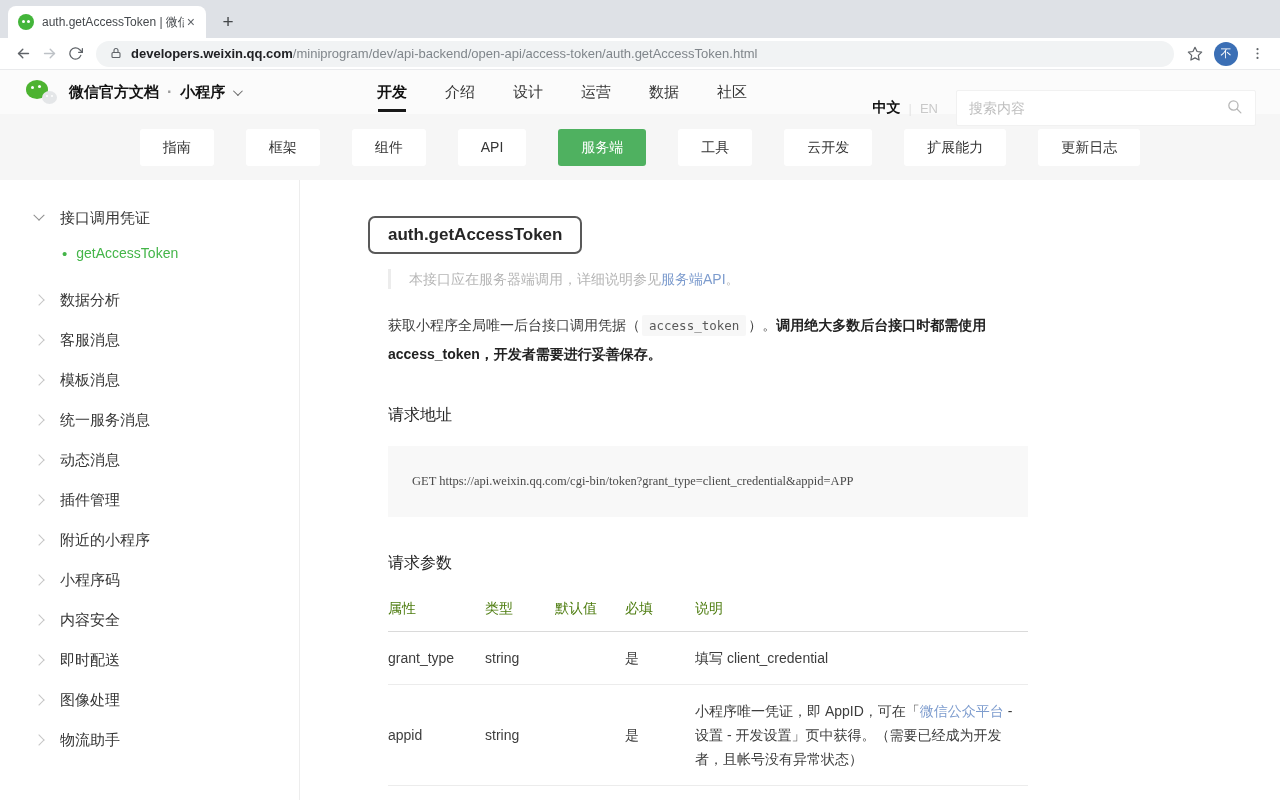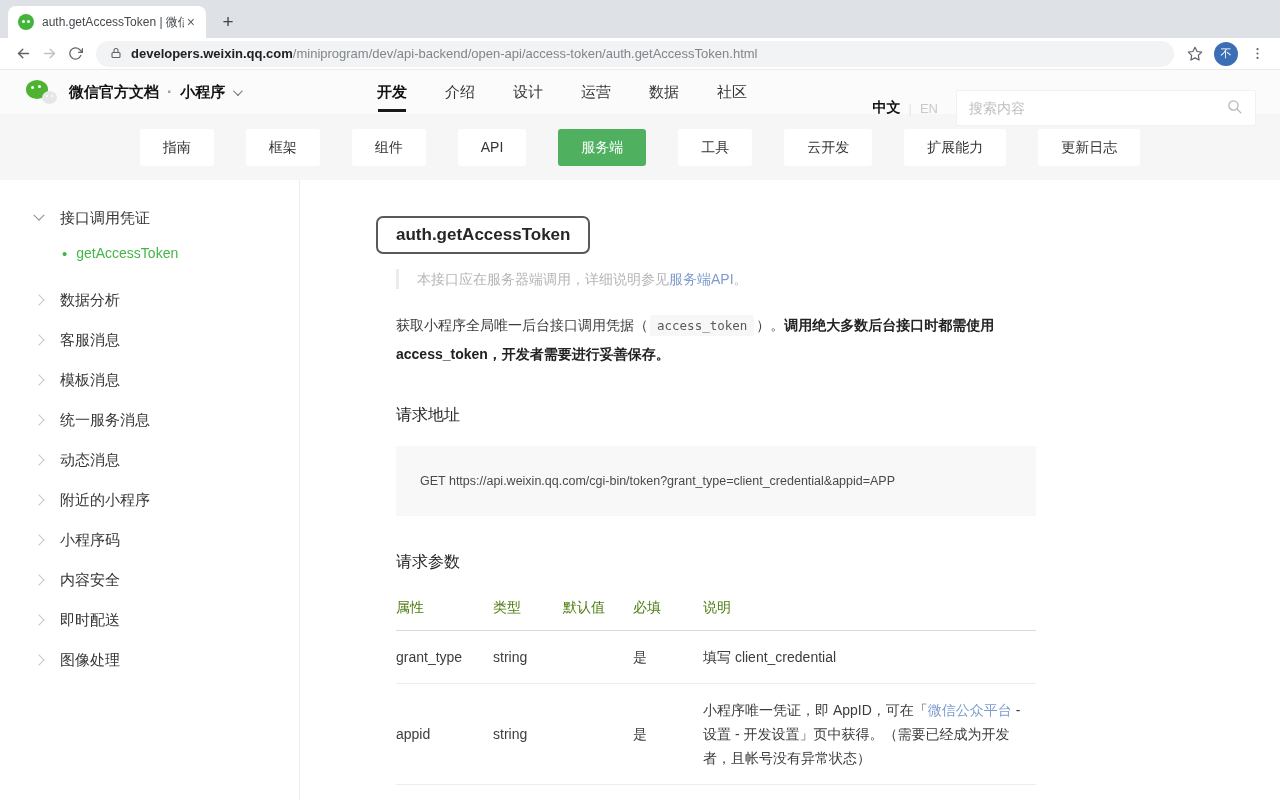--- a/index.html
+++ b/index.html
@@ -60,21 +60,21 @@
   .searchbox input::placeholder { color:#bfbfbf; }
 
   
   .subnav { height:66px; background:#f6f6f6; display:flex; justify-content:center;
          align-items:center; gap:32px; }
   .pill { height:37px; line-height:37px; background:#fff; border-radius:3px; padding:0 23px;
          font-size:14px; color:#353535; }
   .pill.active { background:var(--accent-green,#4fb160); color:#fff; }
 
   
-  .page { display:flex; height:620px; overflow:hidden;gap:8px; }
+  .page { display:flex; height:620px; overflow:hidden; }
   .sidebar { width:300px; flex:none; border-right:1px solid #ededed; padding-top:18px; overflow:hidden; }
   .side-item { height:40px; display:flex; align-items:center; padding-left:35px;
          font-size:15px; color:#353535; font-weight:500; }
   .chev-r { width:8px; height:8px; border-right:1.5px solid #c6c6c6; border-bottom:1.5px solid #c6c6c6;
          transform:rotate(-45deg); margin-right:17px; flex:none; }
   .chev-d { width:8px; height:8px; border-right:1.5px solid #8f8f8f; border-bottom:1.5px solid #8f8f8f;
          transform:rotate(45deg) translate(-2px,-2px); margin-right:17px; flex:none; }
   .side-sub { height:30px; margin-bottom:12px; display:flex; align-items:center;
          padding-left:62px; font-size:14px; color:var(--active-green,#44b549); }
   .side-sub .bullet { margin-right:9px; font-size:15px; }
@@ -86,21 +86,21 @@
   .title-box h1 { font-size:17px; font-weight:bold; color:#262626; }
   .note { margin-top:15px; border-left:3px solid #ececec; padding-left:18px;
          font-size:14px; color:#b5b5b5; line-height:20px; }
   a.doc-link { color:var(--link-blue,#7d9cce); text-decoration:none; }
   .intro { margin-top:22px; font-size:14px; color:#3d3d3d; line-height:29px; }
   .intro b { color:#222; }
   .inline-code { font-family:"DejaVu Sans Mono","Liberation Mono",monospace; font-size:12.5px;
          background:#f7f7f7; color:#5a5a5a; padding:3px 7px; border-radius:2px; margin:0 2px; }
   h3.section { margin-top:36px; font-size:16px; font-weight:normal; color:#262626; }
   .codeblock { margin-top:20px; width:640px; background:#f8f8f8; padding:28px 24px;
-         font-family:Liberation Sans, sans-serif; font-size:12.5px;
+         font-family:Liberation Serif, serif; font-size:12.5px;
          color:#4a4a4a; white-space:nowrap; overflow:hidden; }
   table.params { margin-top:16px; width:640px; border-collapse:collapse; }
   table.params th { font-weight:normal; text-align:left; color:#4d7c0f; font-size:14px;
          padding:10px 0 13px; border-bottom:1px solid #dadada; }
   table.params td { font-size:14px; color:#3d3d3d; padding:14px 8px 14px 0;
          border-bottom:1px solid #ececec; vertical-align:middle; line-height:24px; }
 </style>
 </head>
 <body>
 
@@ -229,37 +229,45 @@
     <div class="side-item">
         <span class="chev-r"></span>
         <span>统一服务消息</span>
       </div>
     <div class="side-item">
         <span class="chev-r"></span>
         <span>动态消息</span>
       </div>
     <div class="side-item">
         <span class="chev-r"></span>
+        <span>插件管理</span>
+      </div>
+    <div class="side-item">
+        <span class="chev-r"></span>
         <span>附近的小程序</span>
       </div>
     <div class="side-item">
         <span class="chev-r"></span>
         <span>小程序码</span>
       </div>
     <div class="side-item">
         <span class="chev-r"></span>
         <span>内容安全</span>
       </div>
     <div class="side-item">
         <span class="chev-r"></span>
         <span>即时配送</span>
       </div>
     <div class="side-item">
         <span class="chev-r"></span>
         <span>图像处理</span>
+      </div>
+    <div class="side-item">
+        <span class="chev-r"></span>
+        <span>物流助手</span>
       </div>
   </div>
 
   <div class="content">
     <div class="col">
       <div class="title-box">
         <h1>auth.getAccessToken</h1>
       </div>
 
       <div class="note"><span>本接口应在服务器端调用，详细说明参见</span><a class="doc-link" href="#">服务端API</a><span>。</span></div>

